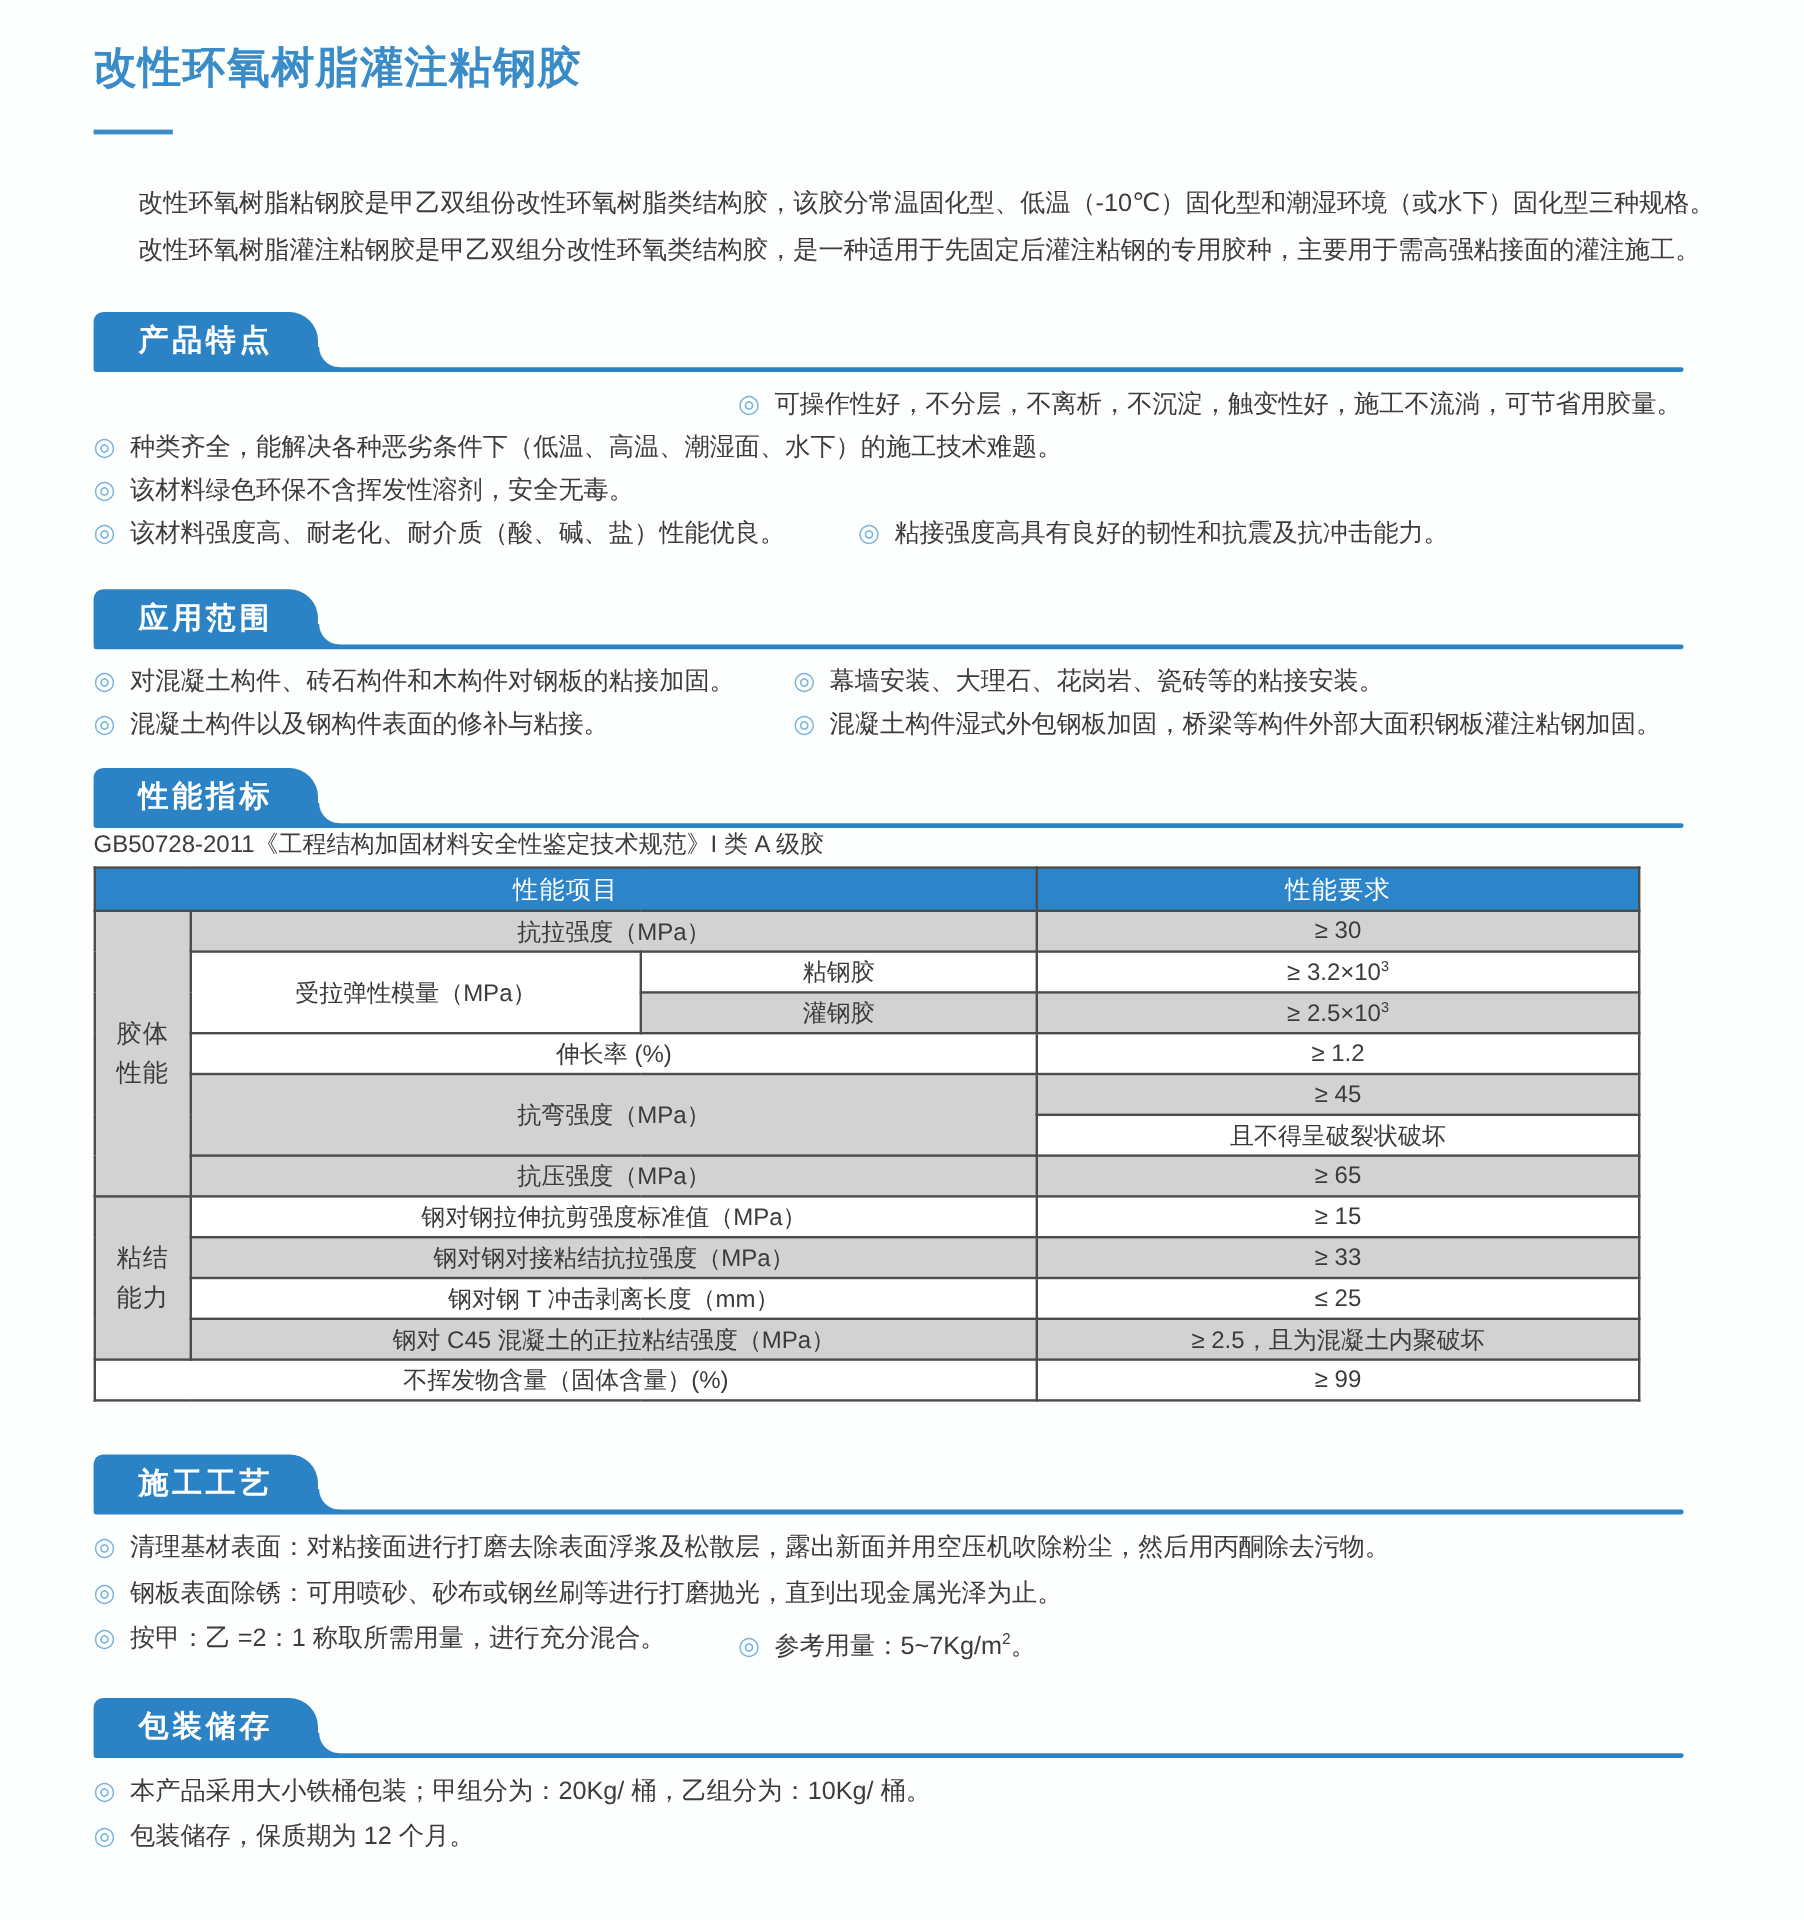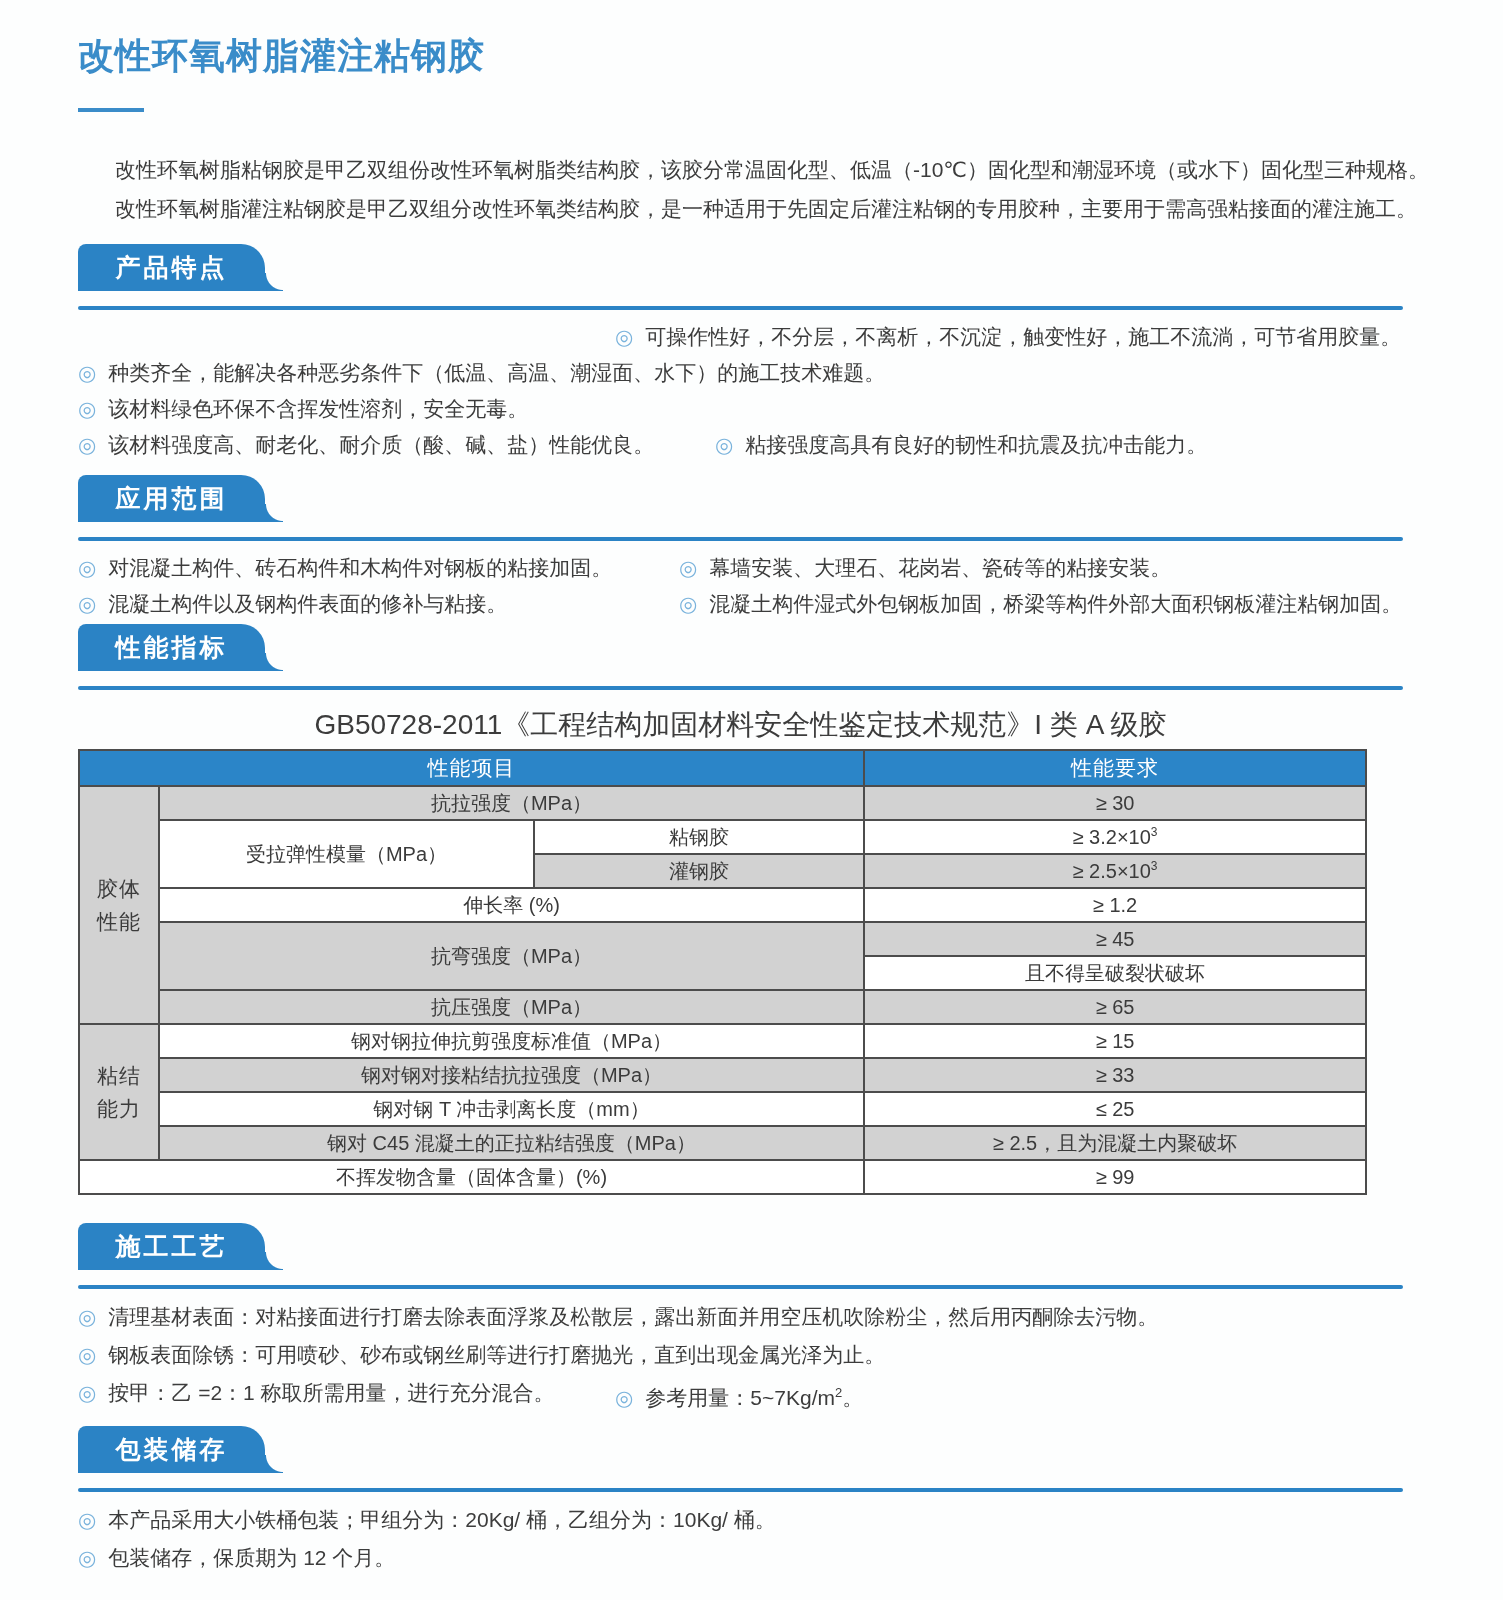--- a/index.html
+++ b/index.html
@@ -15,45 +15,45 @@
 
   .doc-title { font-size:36px; font-weight:bold; color:#3a8cc9; letter-spacing:1px; line-height:44px; }
   .title-underline { width:66px; height:4px; background:#3a8cc9; margin-top:30px; }
 
   .intro { margin:38px 0 0 37px; font-size:21px; line-height:39px; color:#3c3c3c; }
   .intro p { margin:0; white-space:nowrap; }
 
   .sec-head { position:relative; height:50px; }
   .sec-line { position:absolute; left:0; right:0; bottom:0; height:4px; background:#2b83c5; border-radius:2px; }
   .sec-tab {
-    position:absolute; left:0; bottom:19px; width:187px; height:47px;
+    position:absolute; left:0; bottom:3px; width:187px; height:47px;
     background:#2b83c5; border-radius:8px 24px 0 0;
     color:#ffffff; font-size:25px; font-weight:bold; letter-spacing:3px;
     display:flex; align-items:center; justify-content:center;
   }
   .sec-tab::after {
     content:""; position:absolute; left:187px; bottom:0; width:18px; height:18px;
     background:radial-gradient(circle 18px at 100% 0%, rgba(0,0,0,0) 0 16.5px, #2b83c5 17.5px);
   }
 
   .bullets { margin-top:9px; }
   .b-row { position:relative; height:36px; font-size:21px; white-space:nowrap; }
   .b-item { position:absolute; left:0; top:0; line-height:36px; color:#3c3c3c; }
   .bi { color:#7ab3dc; margin-right:12px; font-size:21px; }
   .pos-537 { left:537px;text-align:right; }
-  .pos-601 { left:601px; }
+  .pos-601 { left:583px; }
   .pos-637 { left:637px; }
 
   .mt-features { margin-top:32px; }
   .mt-applications { margin-top:28px; }
   .mt-performance { margin-top:18px; }
   .mt-process { margin-top:44px; }
   .mt-packaging { margin-top:30px; }
 
-  .tbl-caption { margin-top:16px; text-align:center; font-size:28px; color:#3c3c3c; }
+  .tbl-caption { font-size:20px; color:#3c3c3c; }
 
   .perf-table { border-collapse:collapse; width:1287px; margin-top:5px; table-layout:fixed; }
   .perf-table th, .perf-table td {
     border:2px solid #4c4c4c; text-align:center; vertical-align:middle;
     font-size:20px; height:34px; padding:0 4px; color:#3b3b3b;
   }
   .perf-table th { background:#2b85c8; color:#ffffff; font-weight:normal; font-size:21px; height:36px; letter-spacing:1px; }
   tr.g td { background:#d2d2d2; }
   tr.w td { background:#ffffff; }
   .perf-table td.cat { background:#d2d2d2; font-size:21px; letter-spacing:1px; }

